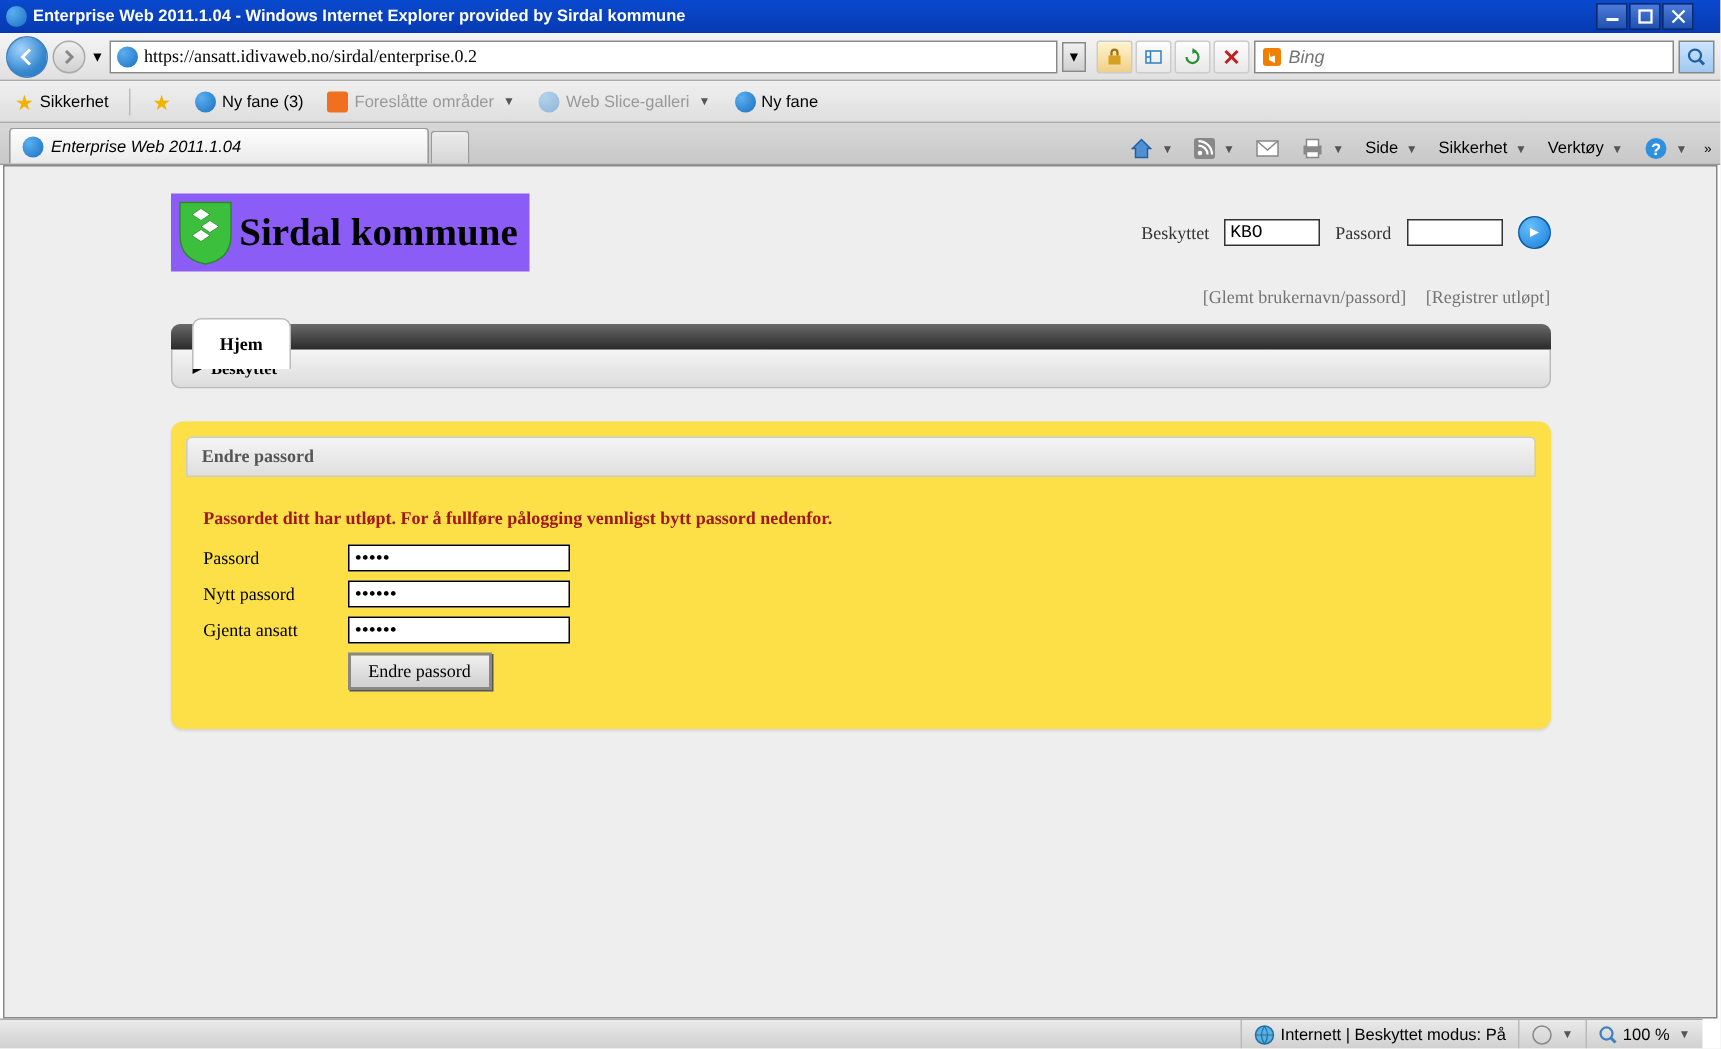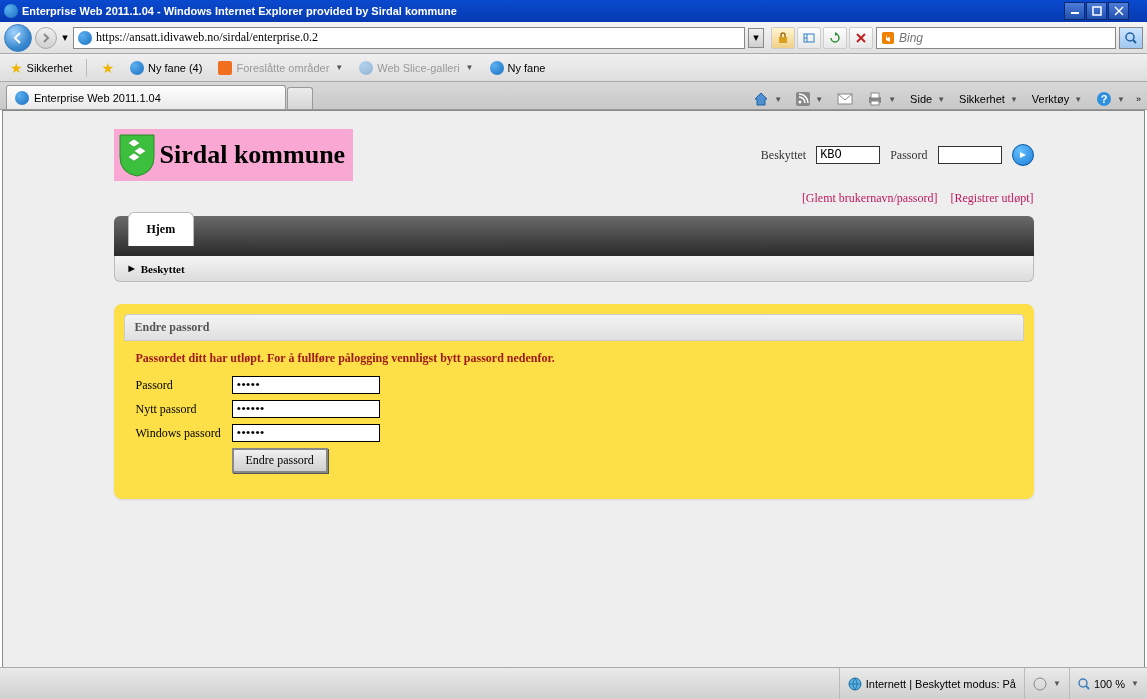--- a/index.html
+++ b/index.html
@@ -17,73 +17,73 @@
 
 .navbar { background: linear-gradient(to bottom, #f5f5f5, #e0e0e0); height: 32px; display: flex; align-items: center; padding: 0 4px; gap: 3px; border-bottom: 1px solid #aaa; }
 .nav-back { width: 28px; height: 28px; border-radius: 50%; background: radial-gradient(circle at 35% 30%, #a4d4ff, #3a8ad0 60%, #1a6ec0); border: 1px solid #4080c0; display: flex; align-items: center; justify-content: center; cursor: pointer; }
 .nav-fwd { width: 22px; height: 22px; border-radius: 50%; background: linear-gradient(to bottom, #f0f0f0, #d0d0d0); border: 1px solid #aaa; display: flex; align-items: center; justify-content: center; cursor: pointer; }
 .nav-dd { width: 10px; height: 28px; display: flex; align-items: center; justify-content: center; cursor: pointer; }
 .addr-bar { flex: 1; height: 22px; background: #fff; border: 1px solid #888; display: flex; align-items: center; padding: 0 4px; gap: 4px; }
 .addr-bar input { flex: 1; border: none; outline: none; font-size: 12px; font-family: Tahoma; }
 .addr-dd { width: 16px; height: 20px; background: linear-gradient(to bottom,#f0f0f0,#d0d0d0); border:1px solid #888; display:flex;align-items:center;justify-content:center;cursor:pointer; }
 .toolbar-icons { display: flex; gap: 2px; margin-left: 4px; }
 .tb-btn { width: 24px; height: 22px; border: 1px solid #ccc; background: linear-gradient(to bottom,#fdfdfd,#e8e8e8); display: flex; align-items: center; justify-content: center; cursor: pointer; border-radius: 2px; }
-.search-box { width: 240px; height: 22px; background: #fff; border: 1px solid #888; display: flex; align-items: center; padding: 0 4px; gap: 4px; }
+.search-box { width: 280px; height: 22px; background: #fff; border: 1px solid #888; display: flex; align-items: center; padding: 0 4px; gap: 4px; }
 .search-box input { flex: 1; border: none; outline: none; font-size: 12px; color: #888; font-style: italic; }
 .search-go { width: 24px; height: 22px; background: linear-gradient(to bottom,#cde5ff,#a0c8f0); border: 1px solid #888; display: flex; align-items: center; justify-content: center; cursor: pointer; }
 
 
 .favbar { background: linear-gradient(to bottom, #f0f0f0, #dedede); height: 28px; border-bottom: 1px solid #aaa; display: flex; align-items: center; padding: 0 6px; gap: 8px; }
 .fav-item { display: flex; align-items: center; gap: 4px; padding: 2px 4px; cursor: pointer; font-size: 11px; }
 .fav-item.disabled { color: #999; }
 .star-y { color: #f0b400; font-size: 14px; }
 .sep { width: 1px; height: 18px; background: #bbb; margin: 0 2px; }
 .dd-caret { font-size: 8px; color: #555; margin-left: 2px; }
 
 
 .tabsrow { background: linear-gradient(to bottom,#d8d8d8,#c8c8c8); height: 28px; border-bottom: 1px solid #999; display:flex; align-items:flex-end; justify-content:space-between; padding: 0 6px; }
-.tabsrow-left { display:flex; align-items:flex-end; }
+.tabsrow-left { display:flex; align-items:flex-end;font-style:italic; }
 .tab { background: linear-gradient(to bottom,#fefefe,#eaeaea); border: 1px solid #999; border-bottom: none; height: 24px; min-width: 280px; padding: 0 8px; display:flex; align-items:center; gap:5px; font-size:11px; border-radius: 3px 3px 0 0; }
 .newtab { width: 26px; height: 22px; background: linear-gradient(to bottom,#ececec,#d5d5d5); border:1px solid #999; border-bottom:none; margin-left:1px; border-radius: 3px 3px 0 0; cursor:pointer; }
 .tabsrow-right { display:flex; align-items:center; gap: 8px; font-size: 11px; }
 .cmd-item { display:flex; align-items:center; gap:3px; cursor:pointer; padding: 2px 3px; }
 .chevarrow { font-size: 9px; }
 
 
 .content { background: #eeeeee; position:absolute; top:110px; bottom:20px; left:2px; right:2px; border:1px solid #888; overflow:auto; }
 .page-inner { width: 920px; margin: 0 auto; padding: 18px 0; }
 
 .brand-row { display:flex; align-items:center; justify-content:space-between; }
-.brand-left { display:flex; align-items:center; gap:4px; background:#f9a8d4; padding:4px 8px 4px 4px; }
+.brand-left { display:flex; align-items:center; gap:4px; background:#8b5cf6; padding:4px 8px 4px 4px; }
 .shield { width: 38px; height: 44px; position:relative; }
 .brand-text { font-family: Georgia, serif; font-size: 26px; font-weight: bold; }
 .login-row { display:flex; align-items:center; gap:10px; font-size:12px; color:#333; font-family: Verdana; }
 .login-row input { border:1px solid #333; height:18px; font-size:12px; padding: 1px 3px; font-family: Liberation Mono, monospace; }
 .login-btn { width:22px; height:22px; border-radius:50%; background: radial-gradient(circle at 35% 30%, #66c0ff, #1a7ed8); border:1px solid #0a5aa0; display:flex;align-items:center;justify-content:center;cursor:pointer; }
 
 .links-row { text-align:right; margin-top: 10px; font-size:12px; font-family: Verdana; }
-.links-row a { color:#be185d; text-decoration:none; margin-left:10px; cursor:pointer; }
-
-.tabbar-dark { margin-top:10px; height:40px; background: linear-gradient(to bottom,#6a6a6a,#2a2a2a); border-radius: 6px 6px 0 0; display:flex; position:relative; }
+.links-row a { color:#737373; text-decoration:none; margin-left:10px; cursor:pointer; }
+
+.tabbar-dark { margin-top:10px; height:17px; background: linear-gradient(to bottom,#6a6a6a,#2a2a2a); border-radius: 6px 6px 0 0; display:flex; position:relative; }
 .tabbar-dark .home-tab { position:absolute; left:14px; top:-4px; background:#fff; border:1px solid #bbb; border-bottom:none; border-radius:6px 6px 0 0; height:34px; padding: 0 18px; display:flex; align-items:center; font-weight:bold; font-size:12px; font-family:Verdana; }
 .subbar { height:26px; background: linear-gradient(to bottom,#f5f5f5,#dcdcdc); border:1px solid #bbb; border-top:none; border-radius:0 0 6px 6px; display:flex; align-items:center; padding: 0 14px; font-size:11px; font-family:Verdana; font-weight:bold; }
 .subbar .tri { font-size:8px; margin-right:6px; }
 
 .panel { background:#fde047; border-radius:8px; margin-top:22px; padding:10px; box-shadow: 0 1px 2px rgba(0,0,0,0.1); }
 .panel-head { background: linear-gradient(to bottom,#f4f4f4,#dfdfdf); border:1px solid #ccc; border-radius:4px 4px 0 0; padding:5px 10px; font-size:12px; font-family:Verdana; font-weight:bold; color:#555; }
-.panel-body { padding: 10px 12px 16px; }
+.panel-body { padding: 20px 12px 16px; }
 .err-msg { color:#a01818; font-weight:bold; font-size:12px; font-family:Verdana; margin-bottom:10px; }
 .form-row { display:flex; align-items:center; margin-bottom:6px; font-size:12px; font-family:Verdana; }
 .form-row label { width: 96px; }
 .form-row input { width: 148px; height:18px; border:1px solid #000; padding:1px 4px; font-family: Verdana; }
 .submit-row { margin-left:96px; margin-top:4px; }
 .submit-btn { background: linear-gradient(to bottom,#f0f0f0,#d0d0d0); border:2px solid #888; padding:3px 12px; font-size:12px; font-family:Verdana; cursor:pointer; box-shadow: 1px 1px 0 #555; }
 
 
-.statusbar { position:absolute; bottom:0; left:0; right:0; height:32px; background: linear-gradient(to bottom,#eaeaea,#d0d0d0); border-top:1px solid #aaa; display:flex; align-items:center; font-size:11px; }
+.statusbar { position:absolute; bottom:0; left:0; right:12px; height:20px; background: linear-gradient(to bottom,#eaeaea,#d0d0d0); border-top:1px solid #aaa; display:flex; align-items:center; font-size:11px; }
 .status-seg { border-left:1px solid #bbb; height:100%; display:flex; align-items:center; padding:0 8px; gap:4px; }
 .status-left { flex:1; display:flex; }
 .status-dots { width:56px; display:flex; gap:1px; align-items:center; justify-content:flex-start; padding-left:2px; }
 </style>
 </head>
 <body>
 
 <div class="titlebar">
   <div class="titlebar-left">
     <span class="ie-logo-sm"></span>
@@ -171,21 +171,21 @@
   <div class="fav-item">
       <span class="star-y">★</span>
       <span>Sikkerhet</span>
     </div>
   <div class="sep"></div>
   <div class="fav-item">
       <span class="star-y">★</span>
     </div>
   <div class="fav-item">
       <span class="ie-logo-sm" style="width:14px;height:14px"></span>
-      <span>Ny fane (4)</span>
+      <span>Ny fane (3)</span>
     </div>
   <div class="fav-item">
       <span style="width:14px;height:14px;background:#f07020;display:inline-block;border-radius:2px"></span>
       <span style="color:#999">Foreslåtte områder</span>
       <span class="dd-caret">▼</span>
     </div>
   <div class="fav-item disabled">
       <span class="ie-logo-sm" style="width:14px;height:14px;opacity:0.4"></span>
       <span>Web Slice-galleri</span>
       <span class="dd-caret">▼</span>
@@ -303,21 +303,21 @@
         <div class="err-msg">Passordet ditt har utløpt. For å fullføre pålogging vennligst bytt passord nedenfor.</div>
         <div class="form-row">
           <label>Passord</label>
           <input type="text" value="•••••" style="">
         </div>
         <div class="form-row">
           <label>Nytt passord</label>
           <input type="text" value="••••••" style="">
         </div>
         <div class="form-row">
-          <label>Windows passord</label>
+          <label>Gjenta ansatt</label>
           <input type="text" value="••••••" style="">
         </div>
         <div class="submit-row">
           <button class="submit-btn">Endre passord</button>
         </div>
       </div>
     </div>
   </div>
 </div>
 

